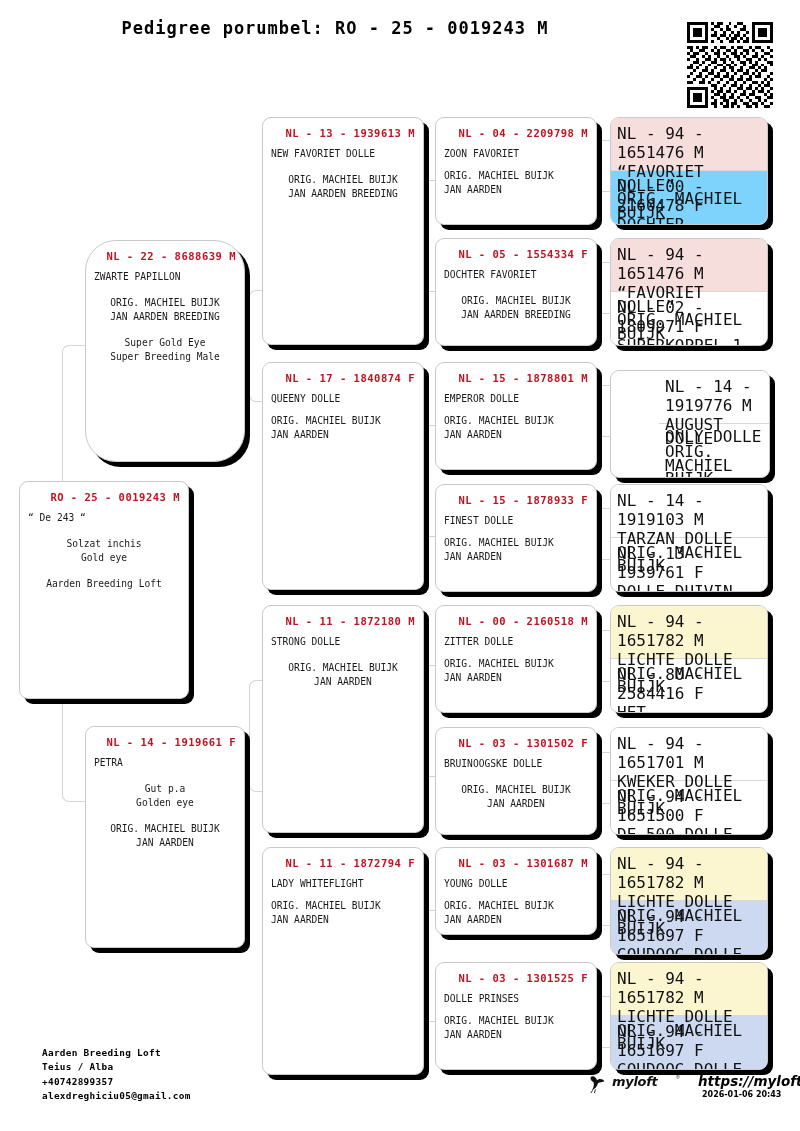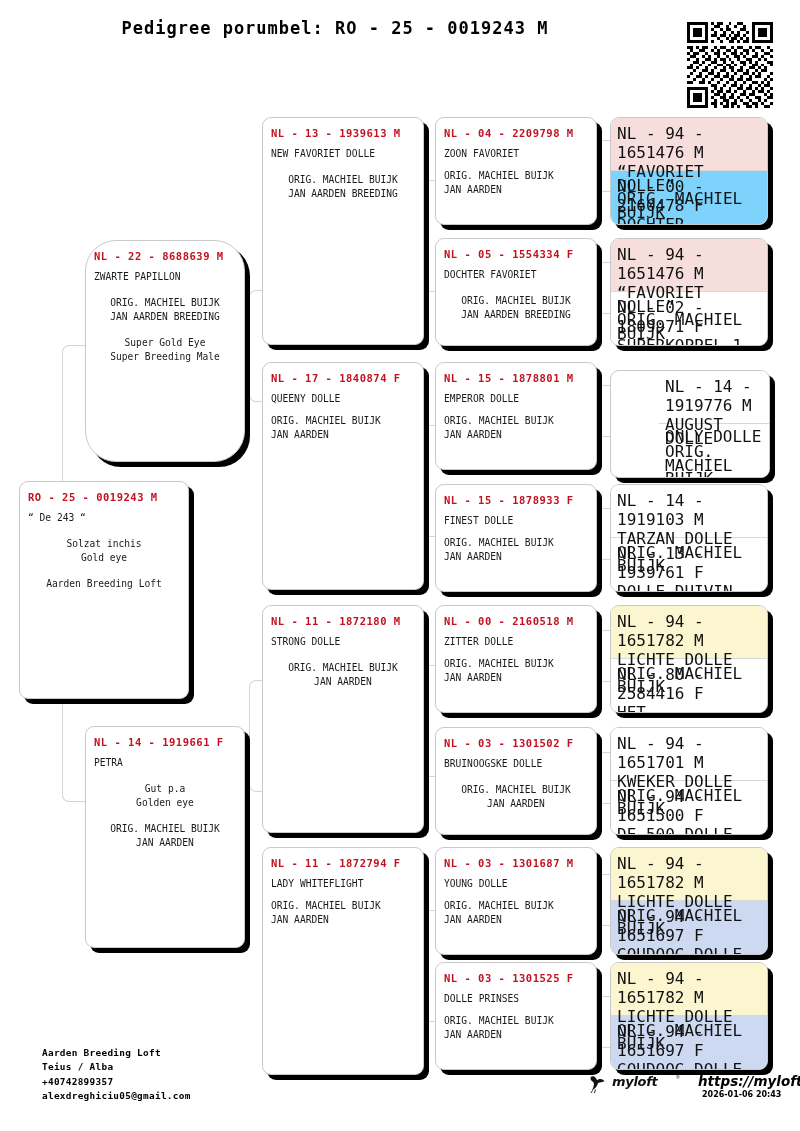--- a/index.html
+++ b/index.html
@@ -22,21 +22,21 @@
 
   
   .card{
     position:absolute;box-sizing:border-box;
     background:#fff;border:1px solid #c9c9c9;border-radius:9px;
     box-shadow:5px 5px 0 0 #000;
     overflow:hidden;
   }
   .card .cid{
     color:#c1121f;font-weight:bold;font-size:10.5px;letter-spacing:.5px;
-    text-align:left;white-space:nowrap;
+    text-align:right;white-space:nowrap;
   }
   .card .cbody{
     font-size:9.6px;line-height:14px;text-align:left;color:#1a1a1a;
     white-space:pre-line;
   }
   .card .cextra{
     font-size:9.6px;line-height:14px;text-align:center;color:#1a1a1a;
     white-space:pre-line;margin-top:12px;
   }
   .pad{padding:9px 8px 6px 8px;}
@@ -440,21 +440,21 @@
 JAN AARDEN</div>
 </div>
 
 <div class="card pad" style="left:435px;top:727px;width:162px;height:108px;">
   <div class="cid">NL - 03 - 1301502 F</div>
   <div class="cbody">BRUINOOGSKE DOLLE</div>
   <div class="cextra">ORIG. MACHIEL BUIJK
 JAN AARDEN</div>
 </div>
 
-<div class="card pad" style="left:435px;top:847px;width:162px;height:108px;">
+<div class="card pad" style="left:435px;top:847px;width:162px;height:88px;">
   <div class="cid">NL - 03 - 1301687 M</div>
   <div class="cbody">YOUNG DOLLE</div>
   <div class="cbody">ORIG. MACHIEL BUIJK
 JAN AARDEN</div>
 </div>
 
 <div class="card pad" style="left:435px;top:962px;width:162px;height:108px;">
   <div class="cid">NL - 03 - 1301525 F</div>
   <div class="cbody">DOLLE PRINSES</div>
   <div class="cbody">ORIG. MACHIEL BUIJK

